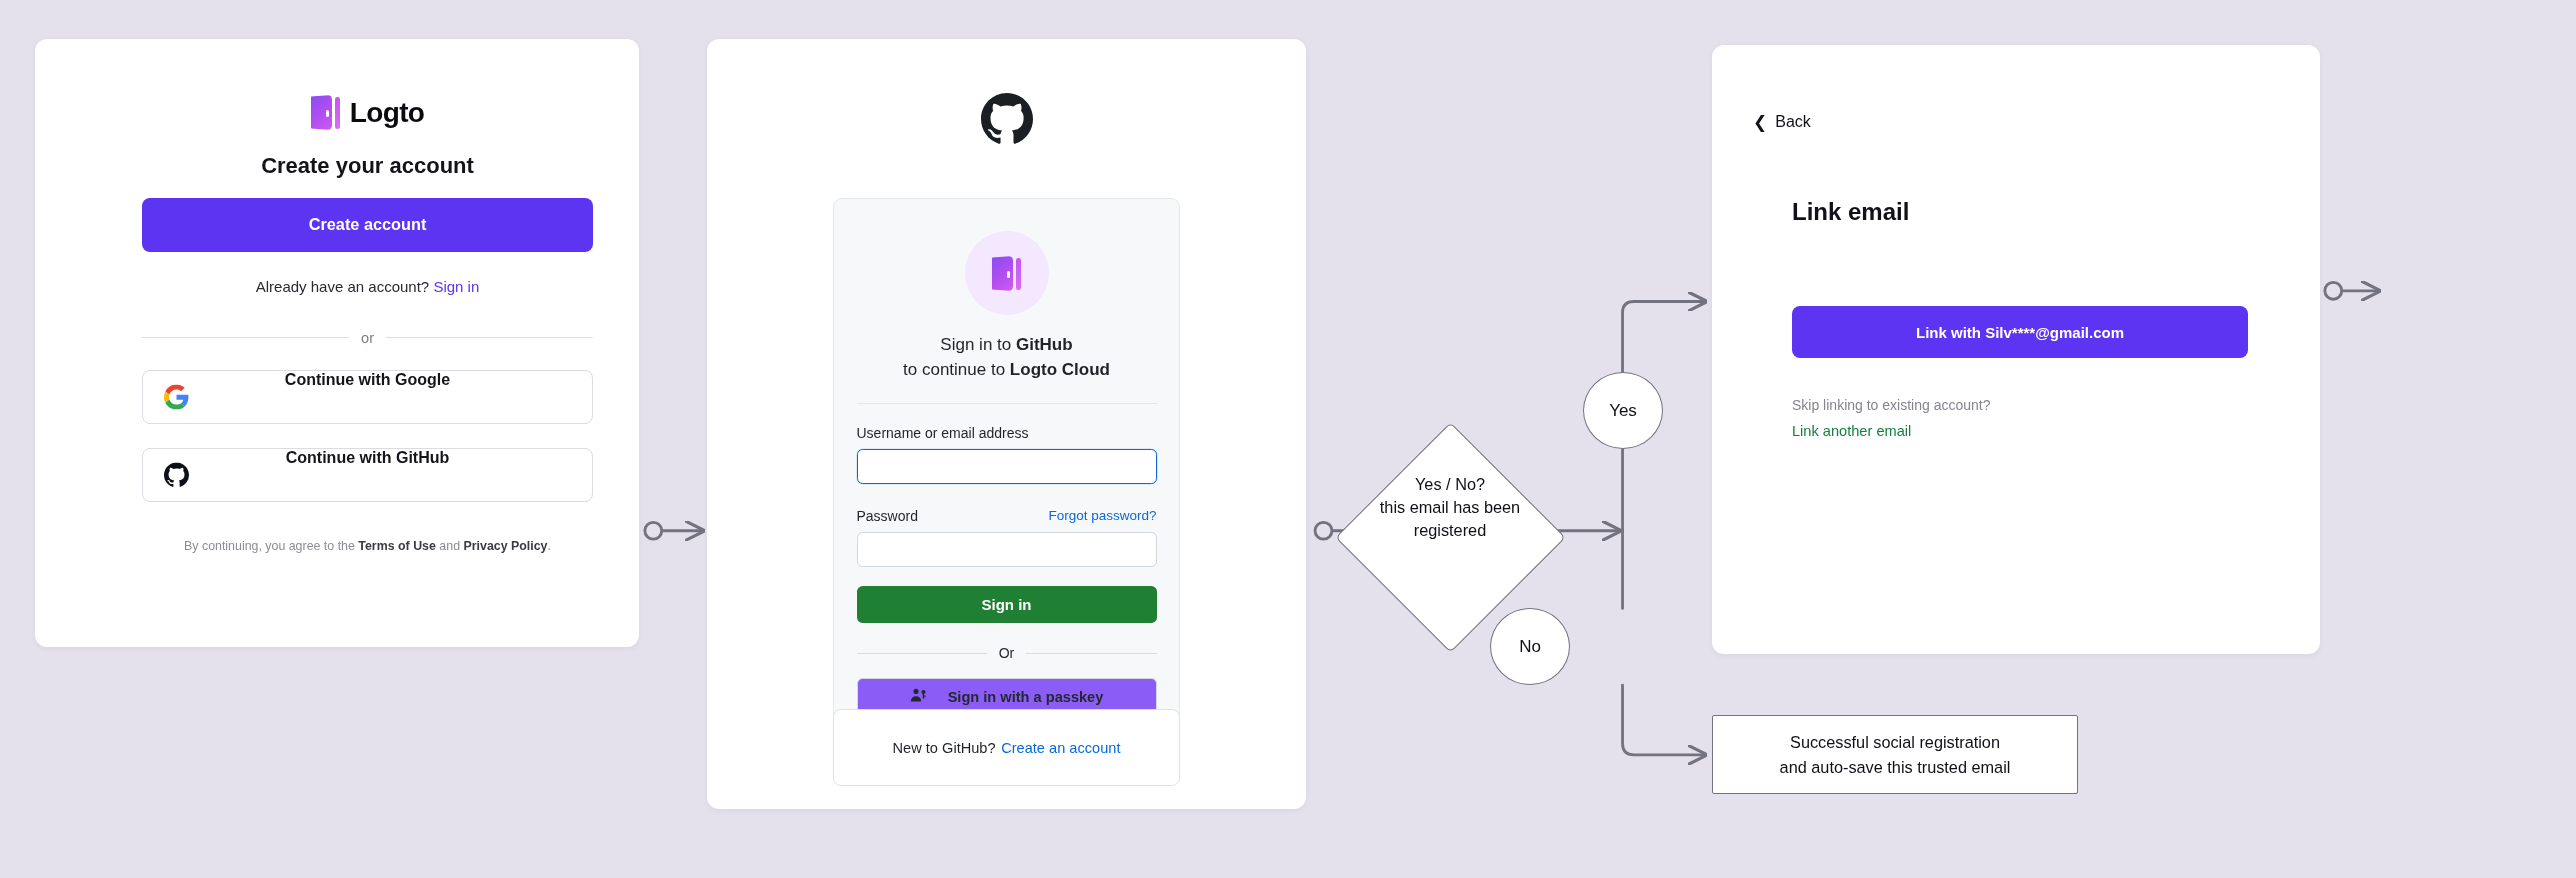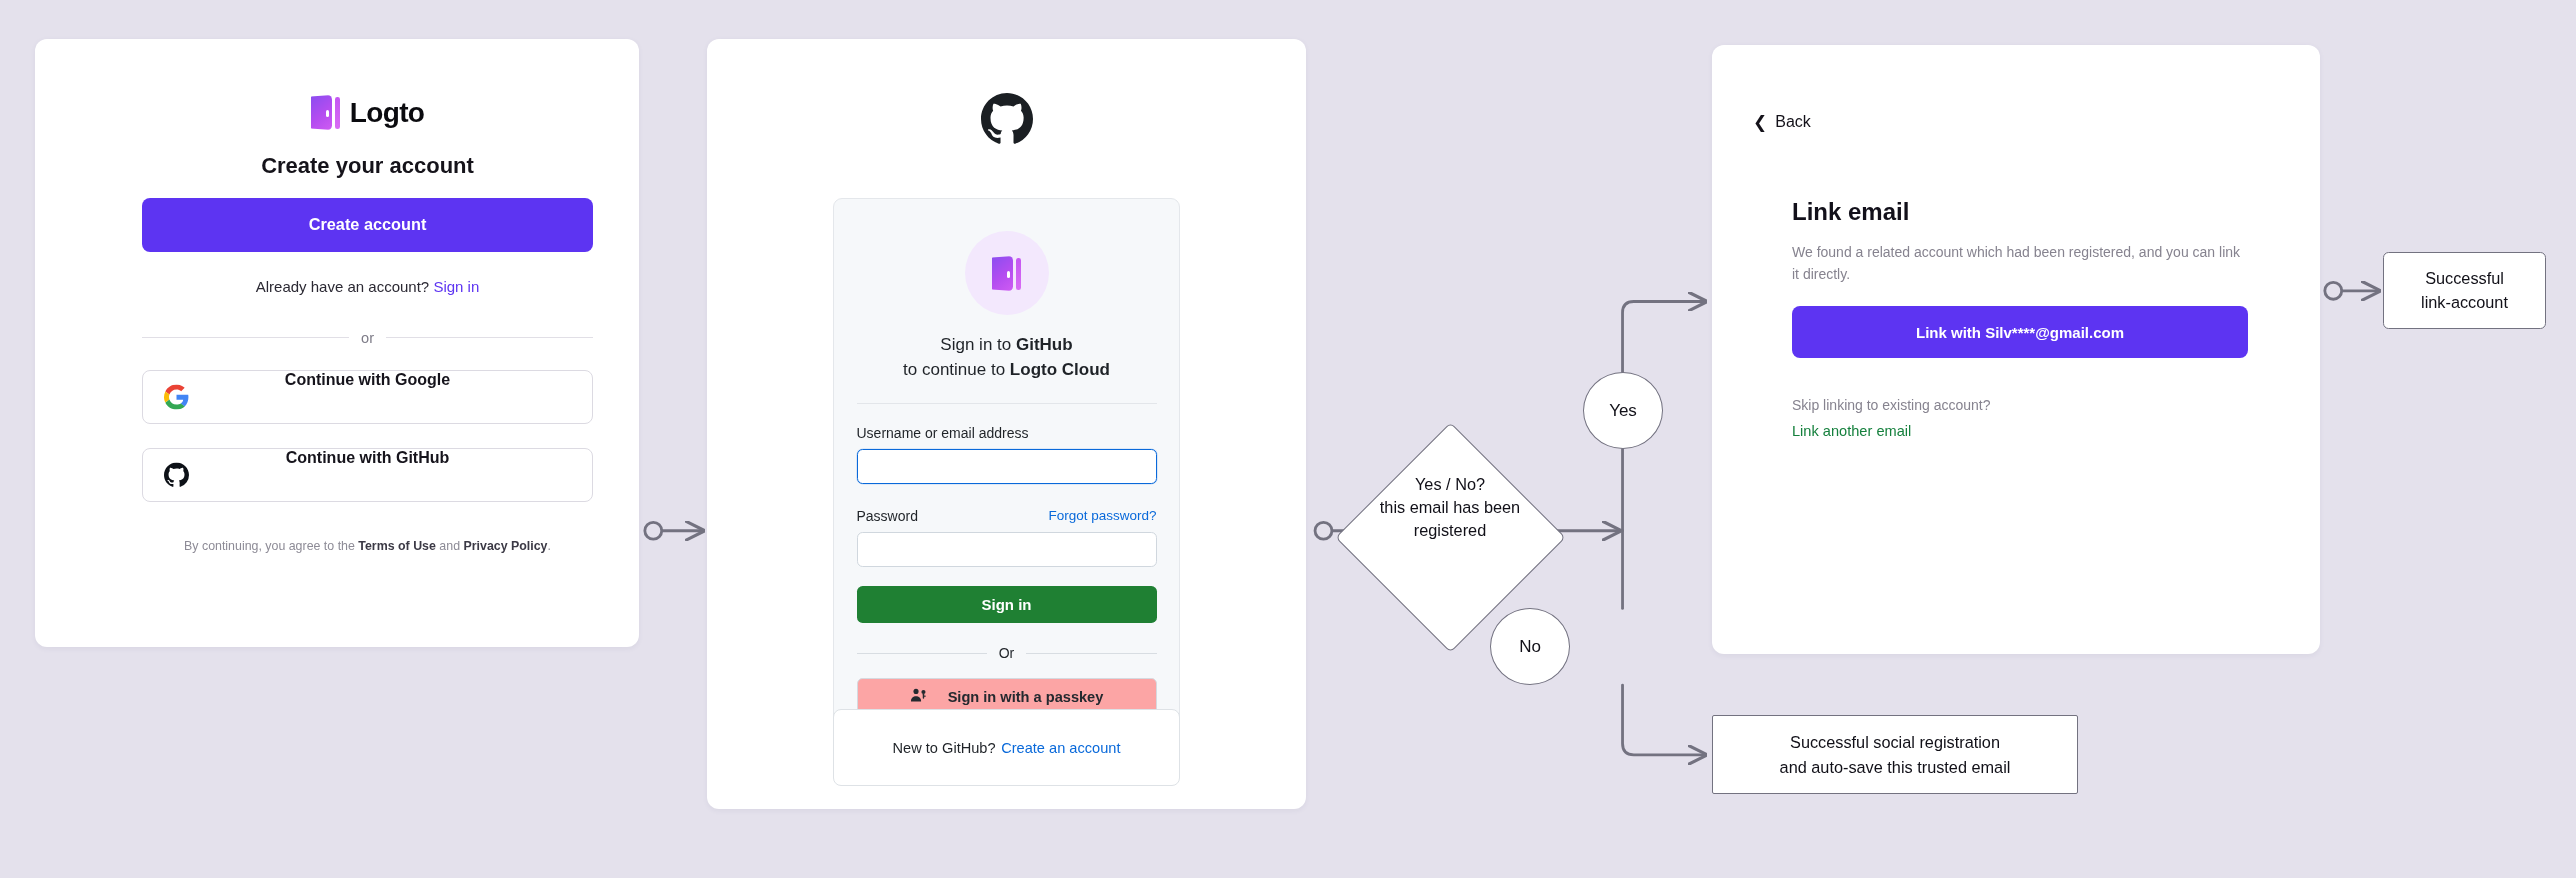--- a/index.html
+++ b/index.html
@@ -95,21 +95,21 @@
     margin-top:19px; height:37px; width:100%;
     background:#1f8033; border:none; border-radius:5.6px;
     color:#fff; font-size:15px; font-weight:600; cursor:pointer;
     display:flex; align-items:center; justify-content:center;
   }
   .gh-or { display:flex; align-items:center; gap:11.3px; margin-top:22.5px; }
   .gh-or .ln { flex:1; height:0.6px; background:#d8dde2; }
   .gh-or .tx { font-size:14px; color:#1f2328; }
   .gh-passkey {
     margin-top:17px; height:37px; width:100%;
-    background:#fca5a5; border:0.6px solid #d5dae0; border-radius:5.6px;
+    background:#8b5cf6; border:0.6px solid #d5dae0; border-radius:5.6px;
     display:flex; align-items:center; justify-content:center; gap:21px;
     font-size:14.6px; font-weight:600; color:#24292f; cursor:pointer;
   }
   .gh-newto {
     position:absolute; left:126px; top:670px; width:347px; height:77px;
     border:0.6px solid #dee2e6; border-radius:8px; background:#fff;
     display:flex; align-items:center; justify-content:center;
     font-size:14.6px; color:#1f2328;
   }
   .gh-newto a { color:#0969da; text-decoration:none; margin-left:5.6px; }
@@ -291,21 +291,20 @@
   </div>
 
   <div class="card" id="card3">
 
     <div class="back-row">
       <span class="chev">❮</span>
       <span>Back</span>
     </div>
 
     <div class="c3-title">Link email</div>
-    <div class="c3-desc">We found a related account which had been registered, and you can link it directly.</div>
 
     <button class="link-btn">Link with Silv****@gmail.com</button>
 
     <div class="c3-skip">Skip linking to existing account?</div>
     <a class="c3-another" href="#">Link another email</a>
 
   </div>
 
   <svg id="flow" viewBox="0 0 4574 1560">
     <defs>
@@ -342,26 +341,20 @@
   </div>
 
   <div class="flow-node node-ellipse-yes">
     <span>Yes</span>
   </div>
 
   <div class="flow-node node-ellipse-no">
     <span>No</span>
   </div>
 
-  <div class="flow-node node-box-link">
-    <span class="node-inner">
-      <span>Successful</span><br>
-      <span>link-account</span>
-    </span>
-  </div>
 
   <div class="flow-node node-box-social">
     <span class="node-inner">
       <span>Successful social registration</span><br>
       <span>and auto-save this trusted email</span>
     </span>
   </div>
 
 </div>
 

